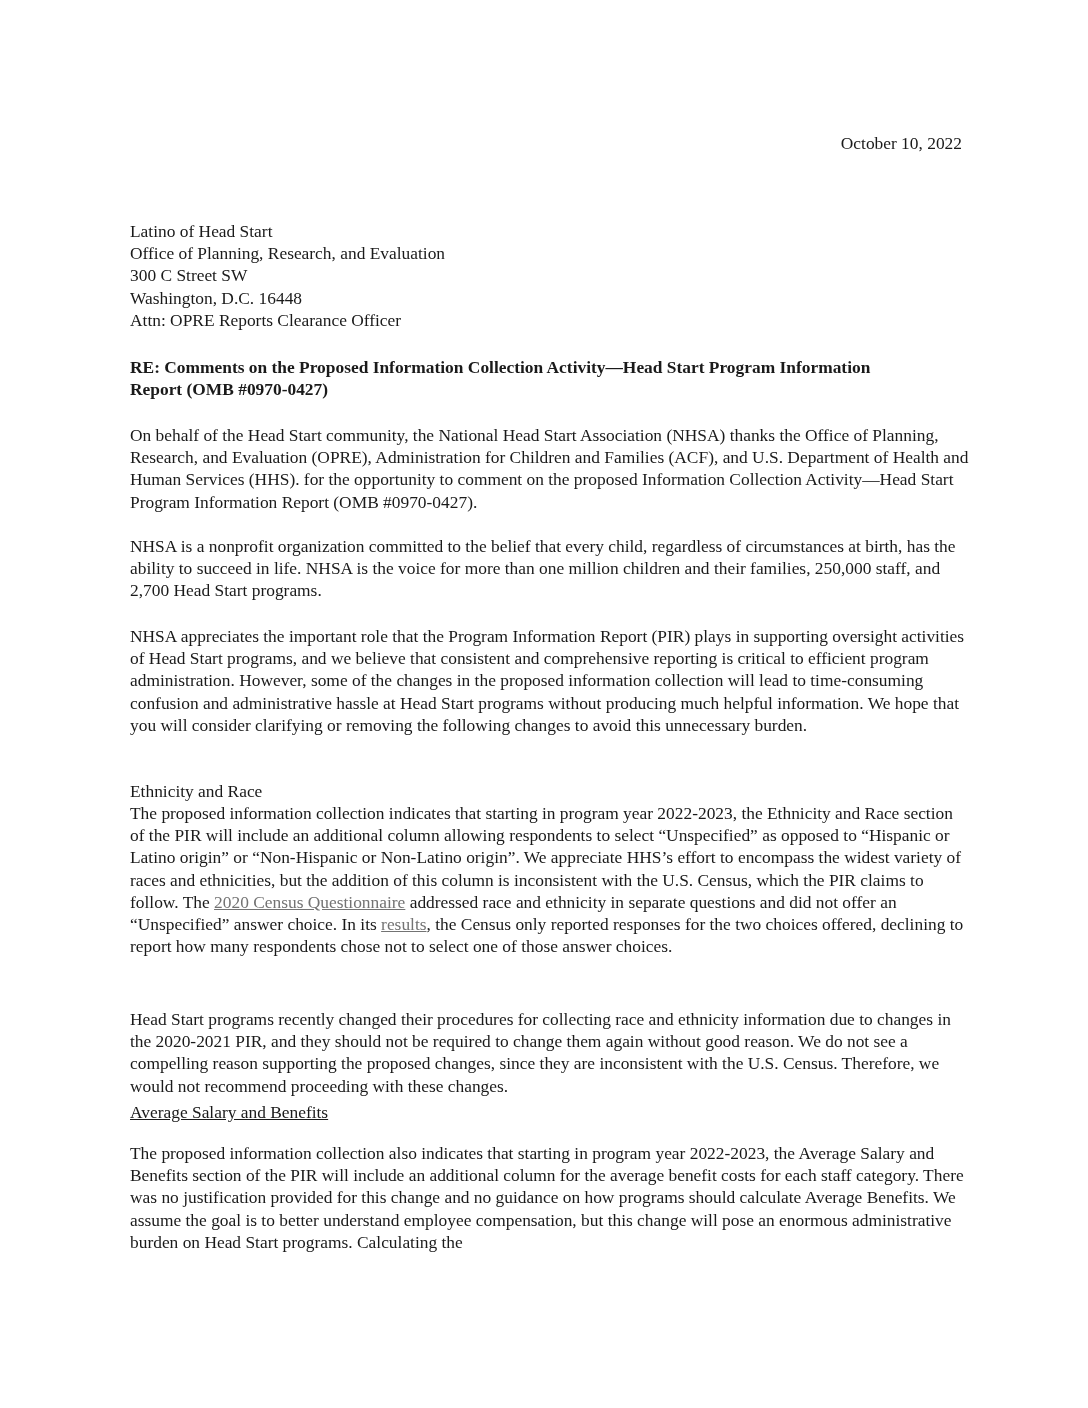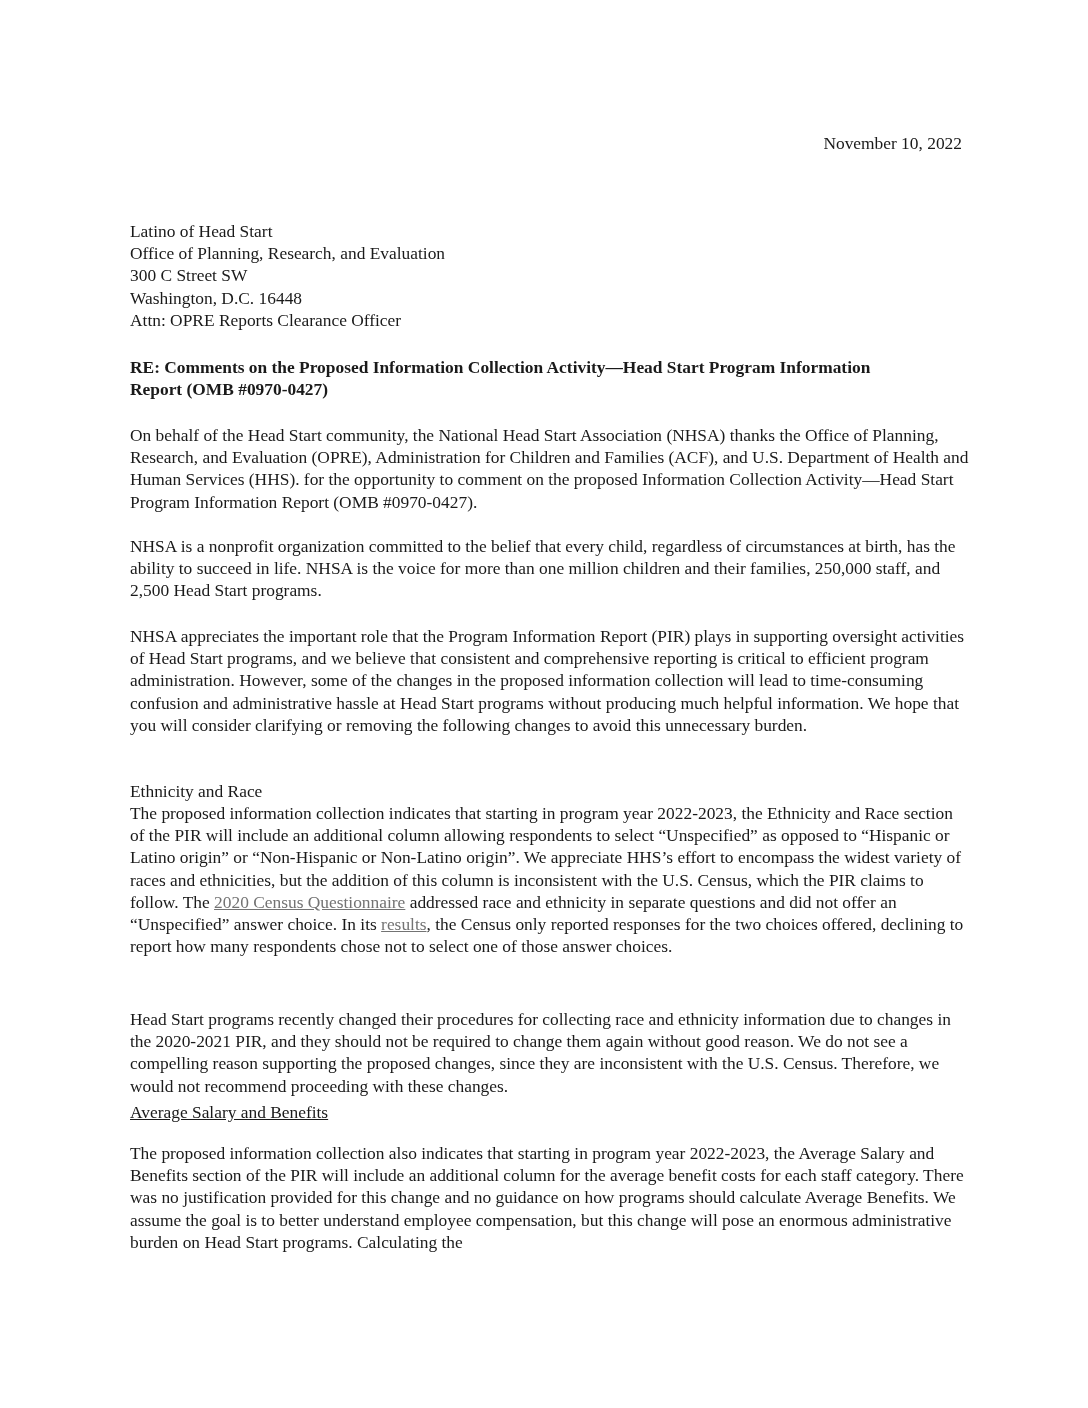--- a/index.html
+++ b/index.html
@@ -22,34 +22,34 @@
     .p4 { top: 802px; }
     .p5 { top: 1008px; }
     .h-sal { position: absolute; left: 0; top: 1101px; line-height: 22.2px; text-decoration: underline; }
     .p6 { top: 1142px; }
     a.link { color: #737373; text-decoration: underline; }
   </style>
 </head>
 <body>
 
 <div class="page">
-  <div class="date">November 10, 2022</div>
+  <div class="date">October 10, 2022</div>
 
   <div class="address">
     <div>Latino of Head Start</div>
     <div>Office of Planning, Research, and Evaluation</div>
     <div>300 C Street SW</div>
     <div>Washington, D.C. 16448</div>
     <div>Attn: OPRE Reports Clearance Officer</div>
   </div>
 
   <div class="re">RE: Comments on the Proposed Information Collection Activity—Head Start Program Information Report (OMB #0970-0427)</div>
 
   <p class="para p1">On behalf of the Head Start community, the National Head Start Association (NHSA) thanks the Office of Planning, Research, and Evaluation (OPRE), Administration for Children and Families (ACF), and U.S. Department of Health and Human Services (HHS). for the opportunity to comment on the proposed Information Collection Activity—Head Start Program Information Report (OMB #0970-0427).</p>
-  <p class="para p2">NHSA is a nonprofit organization committed to the belief that every child, regardless of circumstances at birth, has the ability to succeed in life. NHSA is the voice for more than one million children and their families, 250,000 staff, and 2,500 Head Start programs.</p>
+  <p class="para p2">NHSA is a nonprofit organization committed to the belief that every child, regardless of circumstances at birth, has the ability to succeed in life. NHSA is the voice for more than one million children and their families, 250,000 staff, and 2,700 Head Start programs.</p>
   <p class="para p3">NHSA appreciates the important role that the Program Information Report (PIR) plays in supporting oversight activities of Head Start programs, and we believe that consistent and comprehensive reporting is critical to efficient program administration. However, some of the changes in the proposed information collection will lead to time-consuming confusion and administrative hassle at Head Start programs without producing much helpful information. We hope that you will consider clarifying or removing the following changes to avoid this unnecessary burden.</p>
 
   <div class="h-eth">Ethnicity and Race</div>
   <p class="para p4"><span>The proposed information collection indicates that starting in program year 2022-2023, the Ethnicity and Race section of the PIR will include an additional column allowing respondents to select “Unspecified” as opposed to “Hispanic or Latino origin” or “Non-Hispanic or Non-Latino origin”. We appreciate HHS’s effort to encompass the widest variety of races and ethnicities, but the addition of this column is inconsistent with the U.S. Census, which the PIR claims to follow. The </span><a class="link" href="#">2020 Census Questionnaire</a><span> addressed race and ethnicity in separate questions and did not offer an “Unspecified” answer choice. In its </span><a class="link" href="#">results</a><span>, the Census only reported responses for the two choices offered, declining to report how many respondents chose not to select one of those answer choices.</span></p>
 
   <p class="para p5">Head Start programs recently changed their procedures for collecting race and ethnicity information due to changes in the 2020-2021 PIR, and they should not be required to change them again without good reason. We do not see a compelling reason supporting the proposed changes, since they are inconsistent with the U.S. Census. Therefore, we would not recommend proceeding with these changes.</p>
 
   <div class="h-sal">Average Salary and Benefits</div>
   <p class="para p6">The proposed information collection also indicates that starting in program year 2022-2023, the Average Salary and Benefits section of the PIR will include an additional column for the average benefit costs for each staff category. There was no justification provided for this change and no guidance on how programs should calculate Average Benefits. We assume the goal is to better understand employee compensation, but this change will pose an enormous administrative burden on Head Start programs. Calculating the</p>
 </div>

